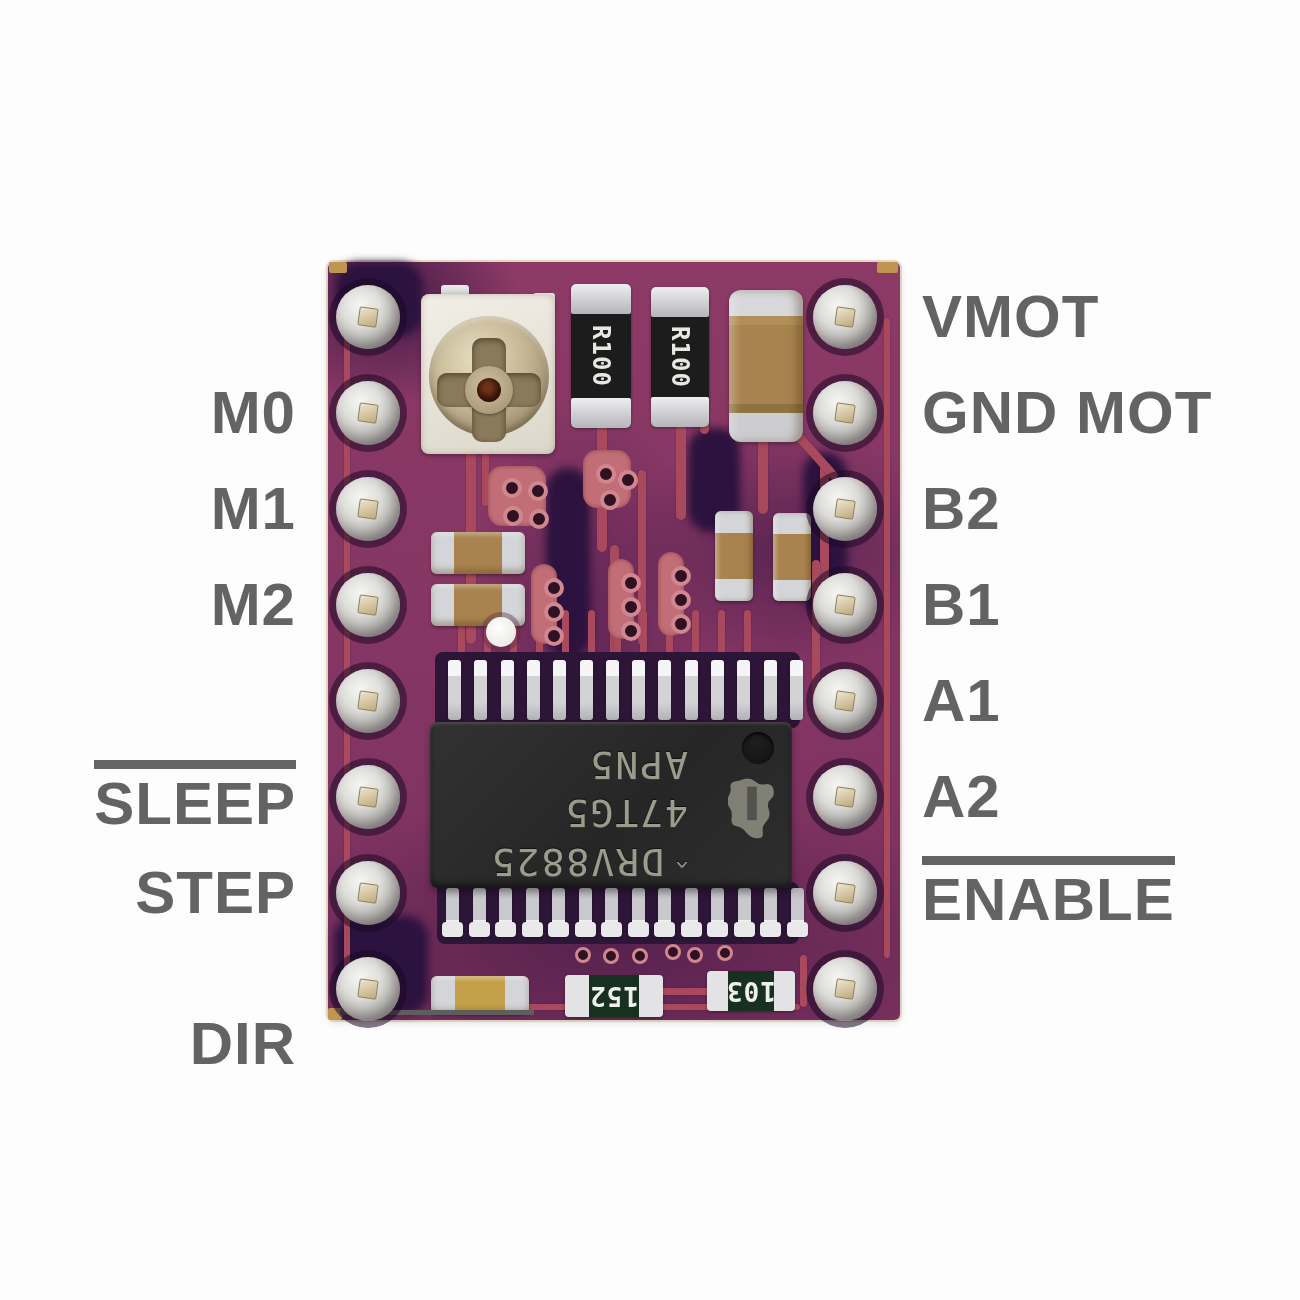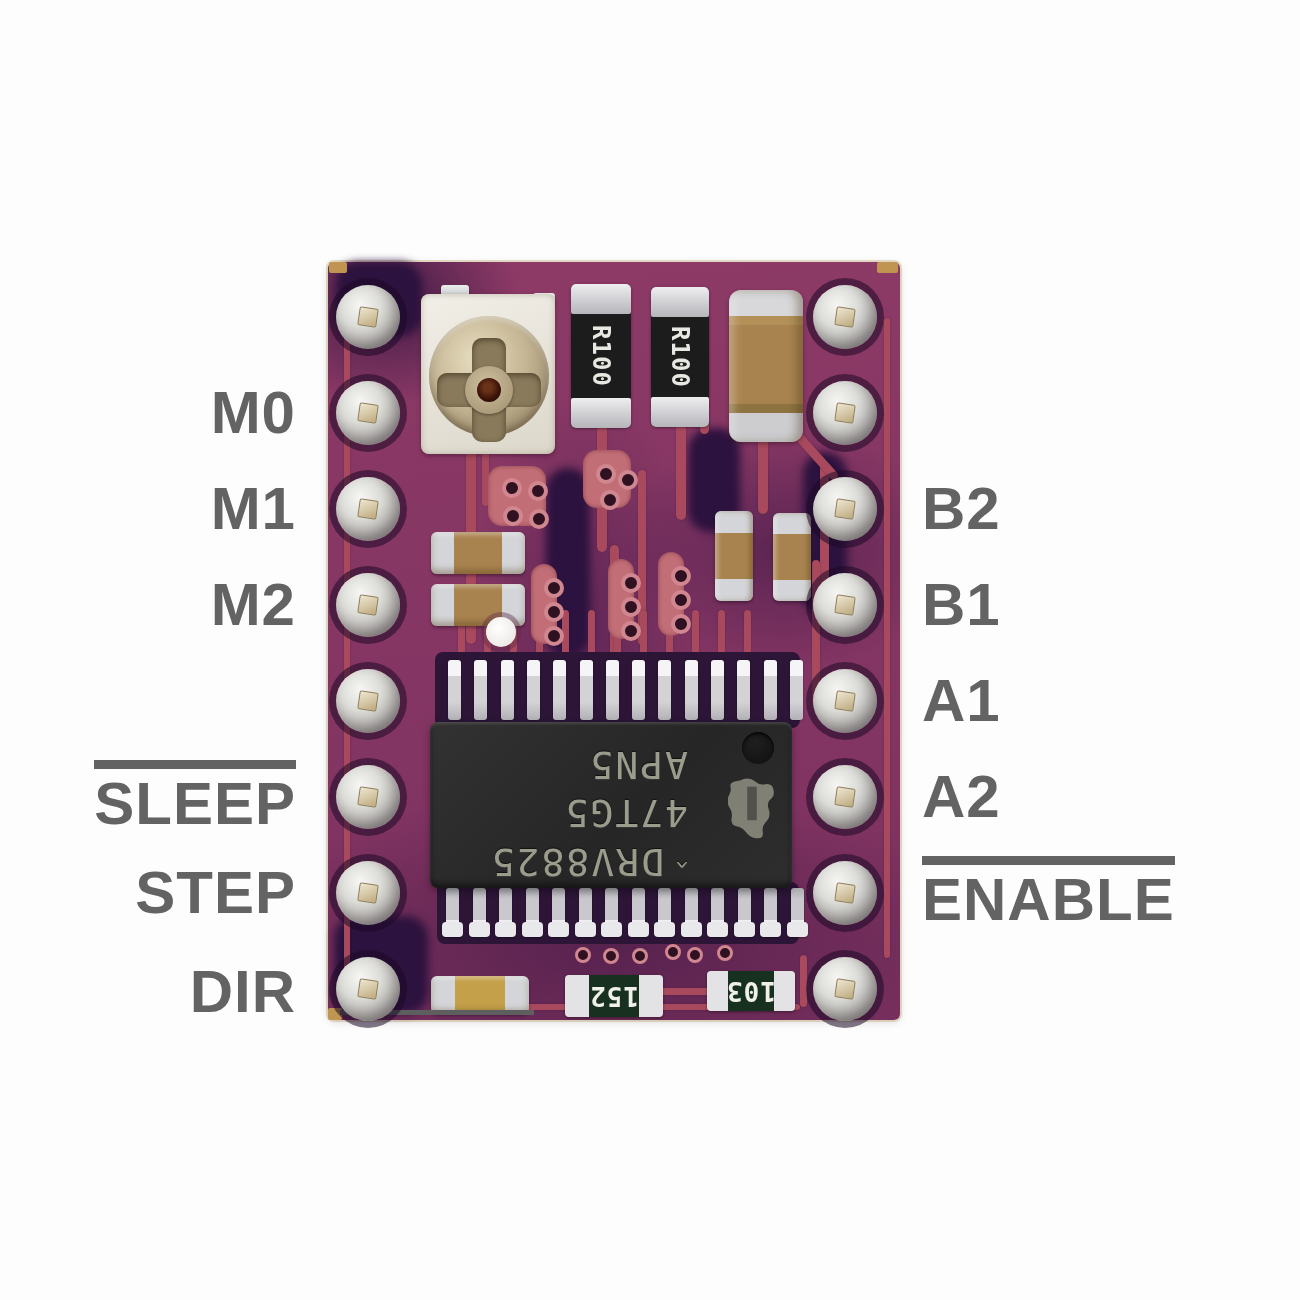--- a/index.html
+++ b/index.html
@@ -278,24 +278,30 @@
   <div class="plabel left-label" style="top:605px">
       <span>M2</span>
     </div>
   <div class="plabel left-label overline" style="top:797px">
       <span class="bar"></span>
       <span>SLEEP</span>
     </div>
   <div class="plabel left-label" style="top:893px">
       <span>STEP</span>
     </div>
-  <div class="plabel left-label" style="top:992px">
+  <div class="plabel left-label" style="top:1044px">
       <span>DIR</span>
     </div>
 
+  <div class="plabel right-label" style="top:317px">
+      <span>VMOT</span>
+    </div>
+  <div class="plabel right-label" style="top:413px">
+      <span>GND MOT</span>
+    </div>
   <div class="plabel right-label" style="top:509px">
       <span>B2</span>
     </div>
   <div class="plabel right-label" style="top:605px">
       <span>B1</span>
     </div>
   <div class="plabel right-label" style="top:701px">
       <span>A1</span>
     </div>
   <div class="plabel right-label" style="top:797px">

